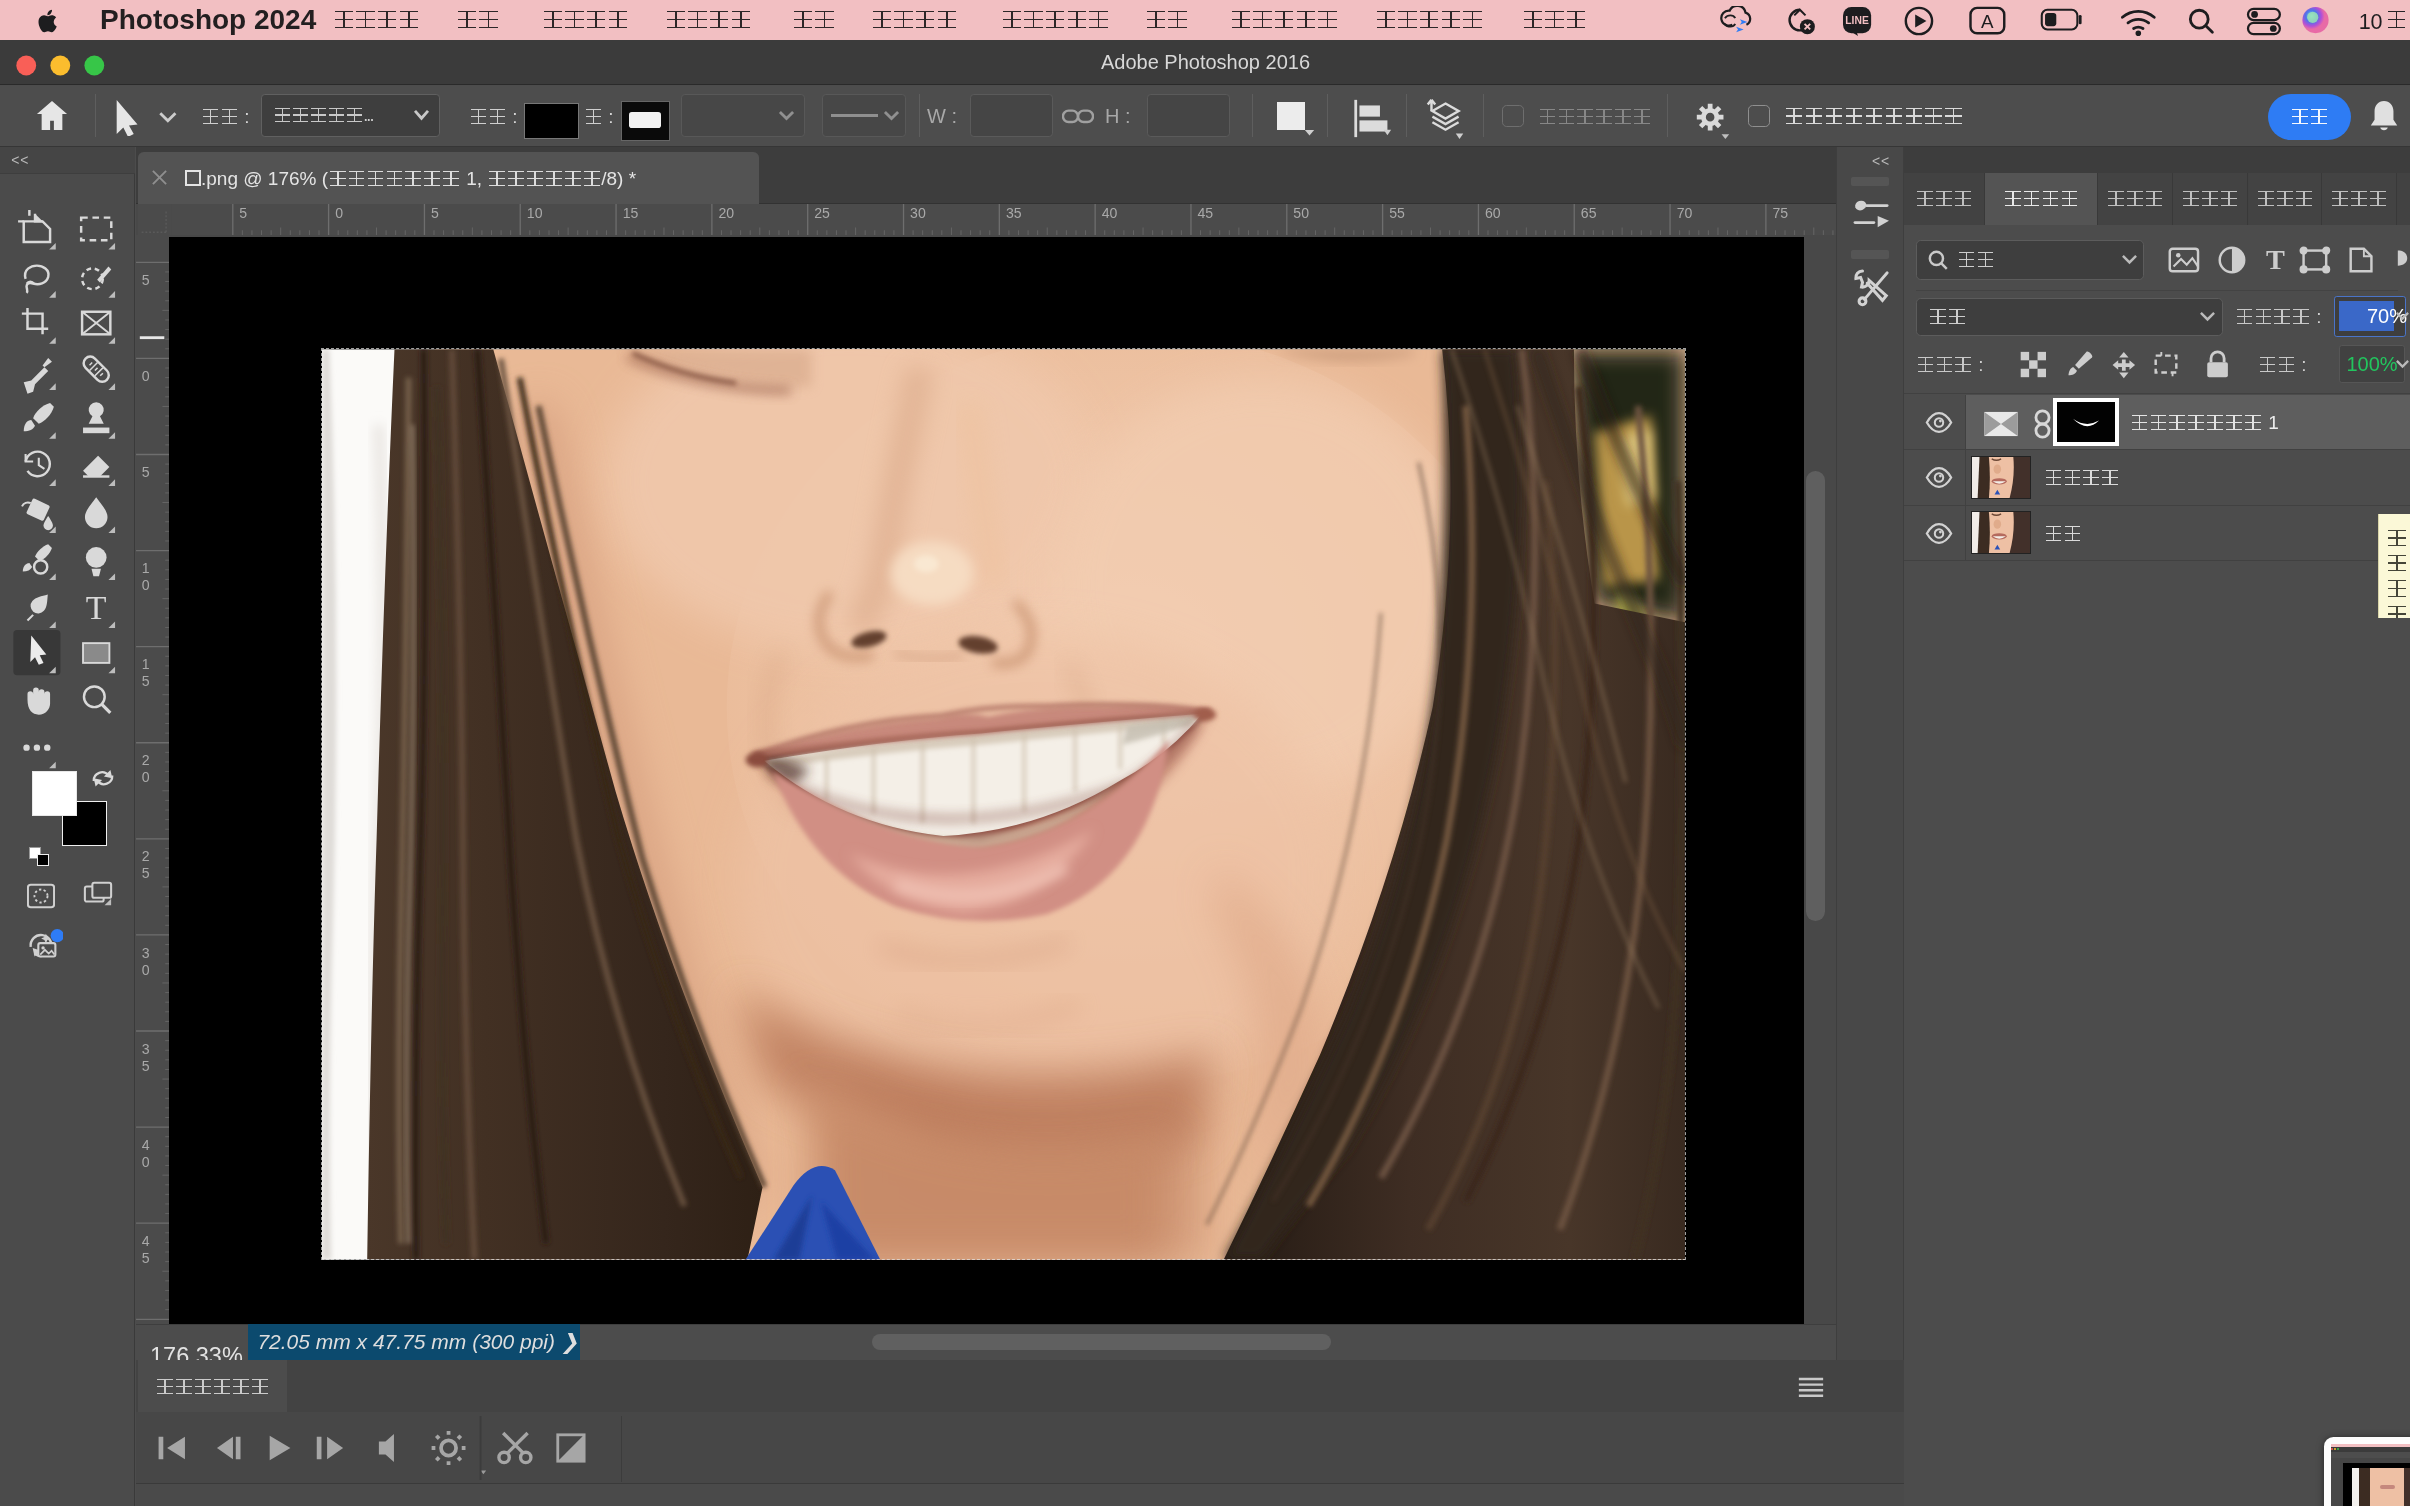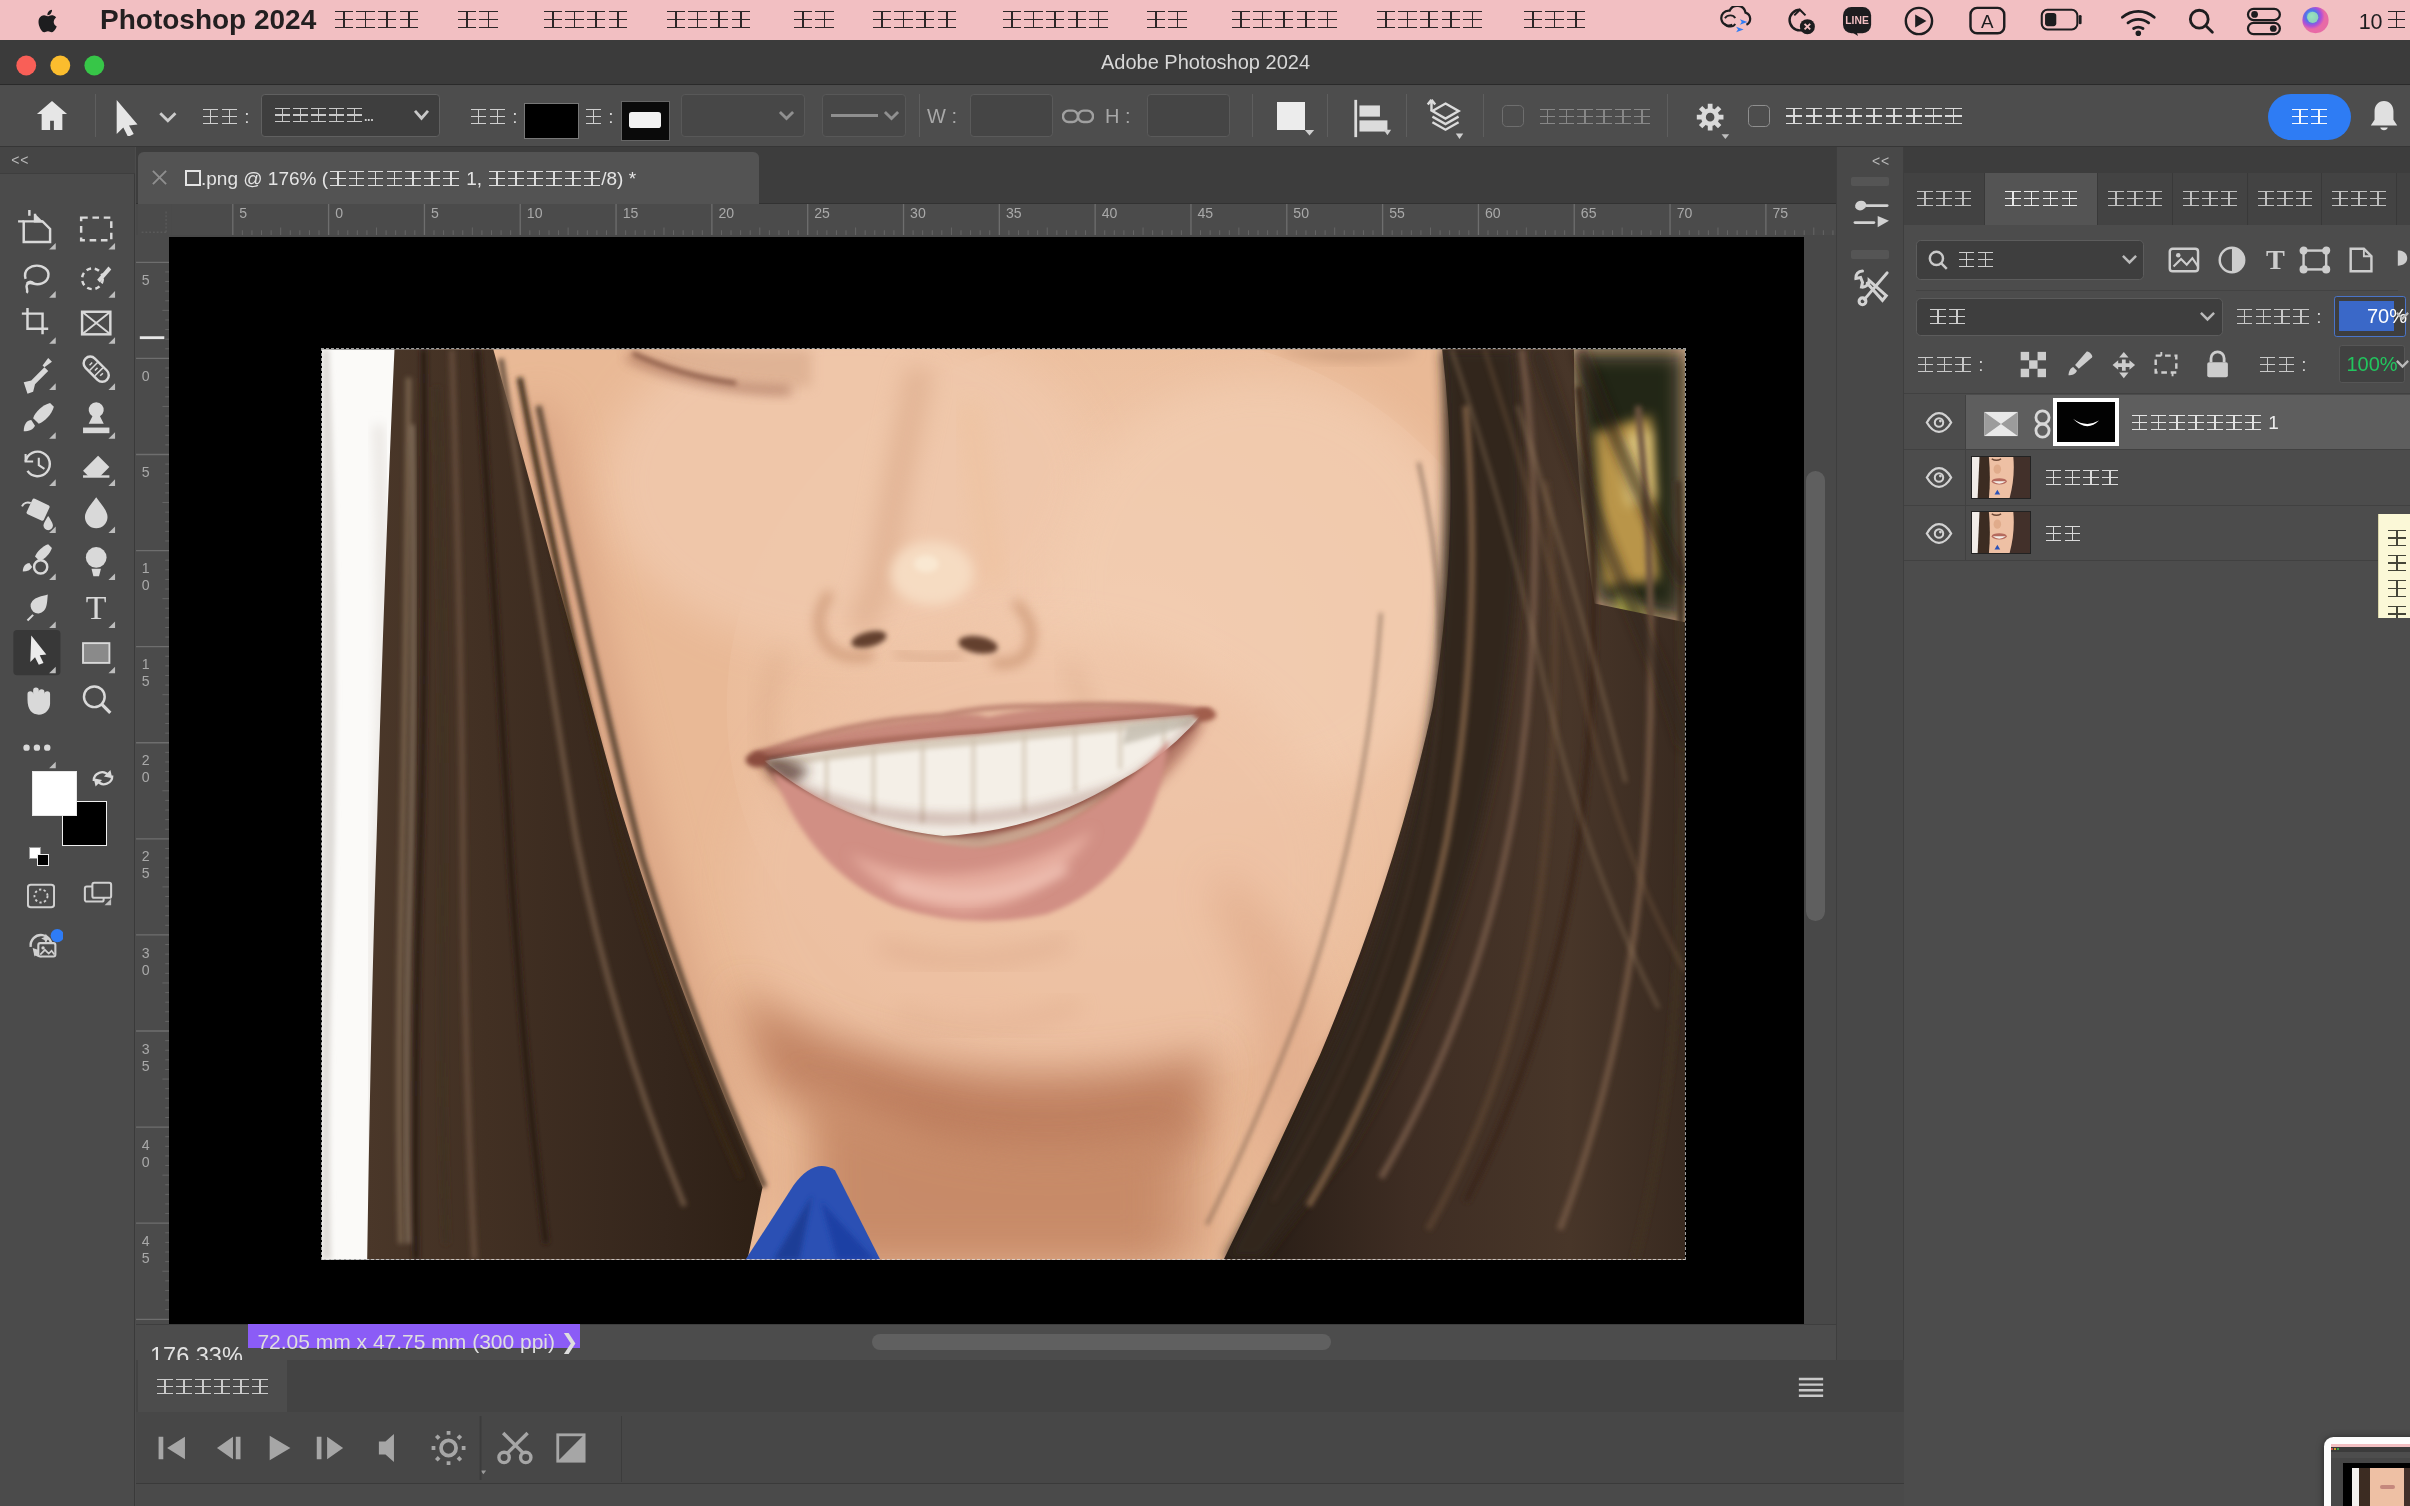--- a/index.html
+++ b/index.html
@@ -86,21 +86,21 @@
 </g>
 <text x="706" y="24" font-size="23" fill="#1d1d1f" font-family="Liberation Sans">10</text>
 </svg>
 <div class="abs" style="left:2386px;top:0;height:40px;line-height:40px;font-size:21px;color:#1d1d1f"><i class="k"></i></div>
 <div class="abs" style="left:0;top:40px;width:2411px;height:45px;background:#3b3b3b;border-bottom:0.9px solid #2a2a2a;"></div>
 <svg class="abs" style="left:13px;top:55px" width="104" height="21" viewBox="0 0 110 22">
 <circle cx="14" cy="11" r="10.5" fill="#f95f57"></circle>
     <circle cx="50" cy="11" r="10.5" fill="#fbbd2e"></circle>
     <circle cx="86" cy="11" r="10.5" fill="#37c648"></circle>
   </svg>
-<div class="abs" style="left:0;top:40px;width:2411px;height:45px;line-height:45px;text-align:center;font-size:20px;color:#d8d8d8;">Adobe Photoshop 2024</div>
+<div class="abs" style="left:0;top:40px;width:2411px;height:45px;line-height:45px;text-align:center;font-size:20px;color:#d8d8d8;">Adobe Photoshop 2016</div>
 <div class="abs" style="left:0;top:86px;width:2411px;height:61px;background:#4d4d4d;border-bottom:0.9px solid #363636;"></div>
 <svg class="abs" style="left:36px;top:99px" width="32" height="34" viewBox="0 0 34 36">
 <path fill="#e6e6e6" d="M17 2L1 16h5v17h9v-10h4v10h9V16h5z"></path>
   </svg>
 <div class="abs" style="left:95px;top:94px;width:0.9px;height:43px;background:#5e5e5e;"></div>
 <svg class="abs" style="left:111px;top:98px" width="72" height="38" viewBox="0 0 76 40">
 <path fill="#e6e6e6" d="M6 2l22 26-9 1 5 9-6 3-5-10-7 7z"></path>
 <path fill="none" stroke="#cccccc" stroke-width="3" d="M52 16l8 8 8-8"></path>
   </svg>
 <div class="abs" style="left:201px;top:86px;height:61px;line-height:61px;font-size:19px;color:#d6d6d6;"><i class="k"></i><i class="k"></i> :</div>
@@ -834,21 +834,21 @@
  <path d="M1165 120 Q1210 320 1165 530 Q1120 730 1010 905" stroke="#4c372b"></path>
  <path d="M1125 280 Q1110 500 1040 700 Q990 830 940 930" stroke="#5f4839"></path>
  <path d="M1270 60 Q1335 260 1385 460" stroke="#93785c"></path>
 </g>
 </svg>
 <div class="abs" style="left:321px;top:348px;width:1365px;height:912px;border:0.9px dashed rgba(230,230,230,.7);"></div>
 <div class="abs" style="left:1806px;top:471px;width:19px;height:450px;background:#5f5f5f;border-radius:9.4px;"></div>
 <div class="abs" style="left:872px;top:1334px;width:459px;height:16px;background:#606060;border-radius:8.5px;z-index:5;"></div>
 <div class="abs" style="left:136px;top:1324px;width:1768px;height:36px;background:#4c4c4c;border-top:0.9px solid #3e3e3e;"></div>
 <div class="abs" style="left:150px;top:1338px;height:36px;line-height:36px;font-size:23.5px;color:#e2e2e2;">176.33%</div>
-<div class="abs" style="left:248px;top:1324px;width:332px;height:24px;background:#8b5cf6;line-height:36px;font-size:21px;color:#dedede;padding-left:9.4px;white-space:nowrap;">72.05 mm x 47.75 mm (300 ppi)&nbsp;❯</div>
+<div class="abs" style="left:248px;top:1324px;width:332px;height:36px;background:#0c4a6e;line-height:36px;font-size:21px;color:#dedede;padding-left:9.4px;white-space:nowrap;font-style:italic;">72.05 mm x 47.75 mm (300 ppi)&nbsp;❯</div>
 <div class="abs" style="left:136px;top:1360px;width:1768px;height:147px;background:#4a4a4a;"></div>
 <div class="abs" style="left:136px;top:1360px;width:1768px;height:53px;background:#434343;border-bottom:0.9px solid #383838;"></div>
 <div class="abs" style="left:138px;top:1360px;width:149px;height:53px;background:#4c4c4c;text-align:center;line-height:53px;font-size:19px;color:#d2d2d2;"><i class="k"></i><i class="k"></i><i class="k"></i><i class="k"></i><i class="k"></i><i class="k"></i></div>
 <svg class="abs" style="left:1797px;top:1376px" width="28" height="21" viewBox="0 0 30 22">
     <g stroke="#c9c9c9" stroke-width="2.6">
       <path d="M2 3h26M2 9h26M2 15h26M2 21h26"></path>
     </g>
   </svg>
 <div class="abs" style="left:136px;top:1412px;width:1768px;height:72px;background:#474747;border-bottom:0.9px solid #3a3a3a;"></div>
 <svg class="abs" style="left:136px;top:1412px" width="659" height="72" viewBox="0 0 700 76">

